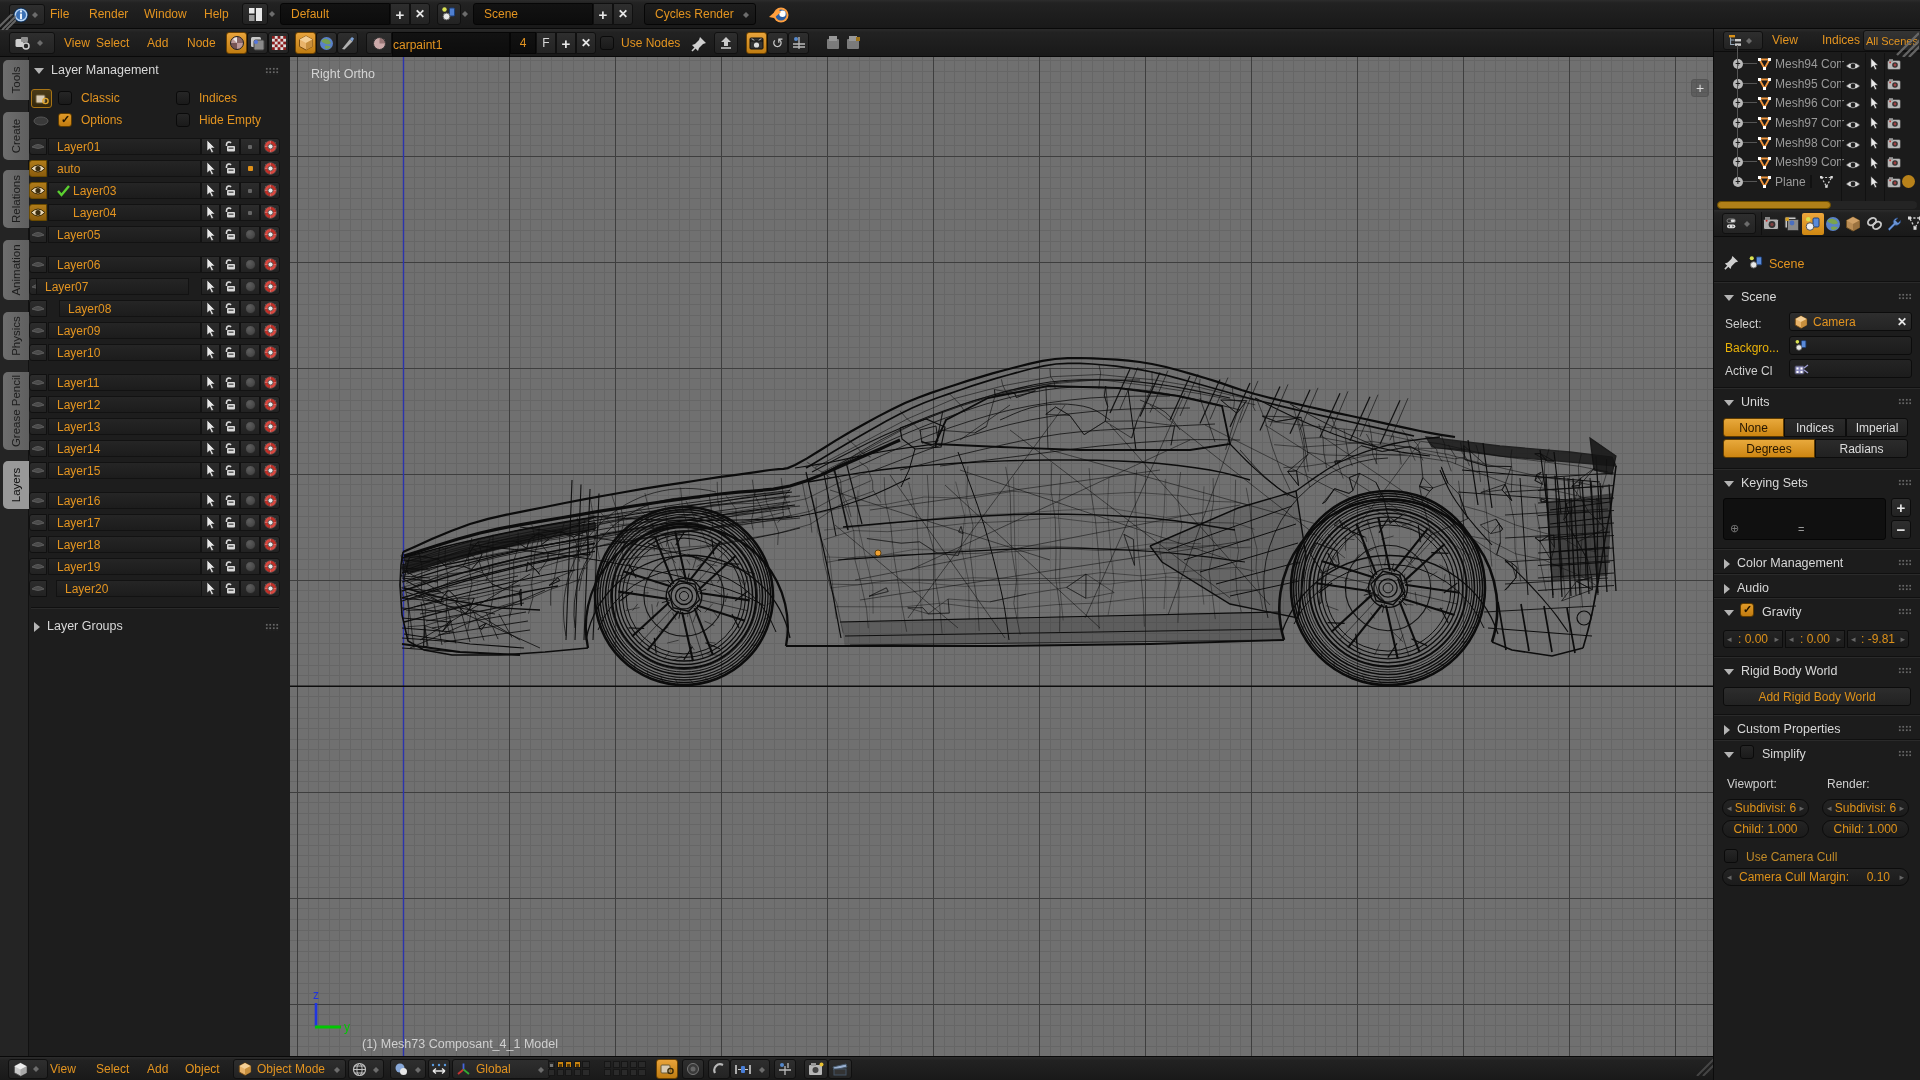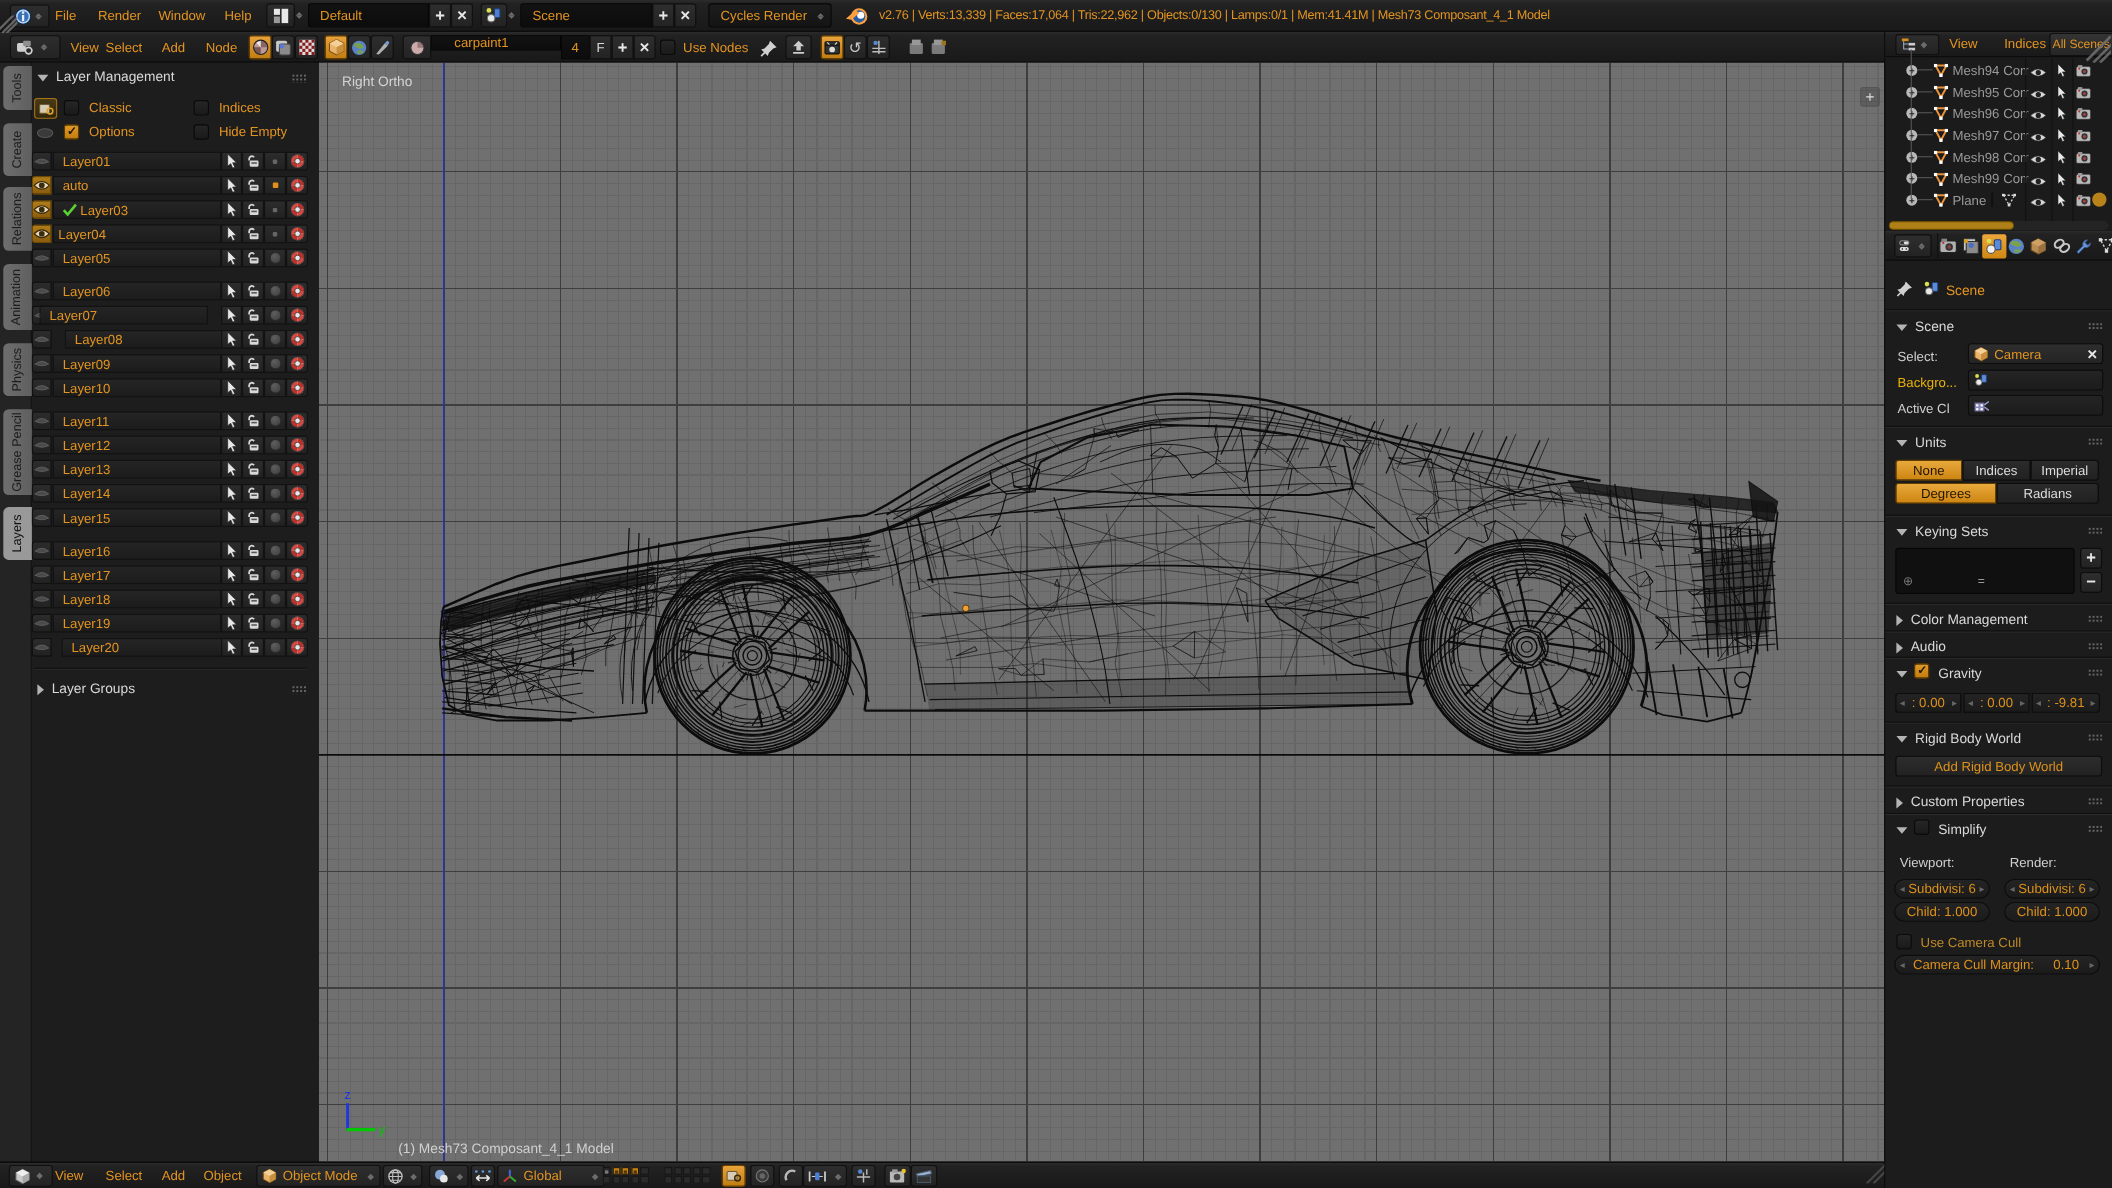--- a/index.html
+++ b/index.html
@@ -71,21 +71,20 @@
   <div class="btn" style="left:613px;top:3px;width:20px;height:22px;border-radius:0 3px 3px 0;color:#e8e8e8;font-size:12px;font-weight:bold">✕</div>
 
   <div class="field" style="left:644px;top:3px;width:112px;height:22px;padding-left:10px;background:linear-gradient(180deg,#1d1d1d,#141414)">Cycles Render<span class="ud" style="position:absolute;right:4px;top:4px"></span></div>
 
   <svg class="abs" style="left:768px;top:6px" width="22" height="18" viewBox="0 0 22 18">
     <circle cx="13" cy="9" r="7.5" fill="#ff9f3e"></circle>
       <circle cx="13" cy="9" r="5.6" fill="#2a5ca0"></circle>
     <circle cx="14.5" cy="7.8" r="3.2" fill="#fff"></circle>
     <path d="M1 11 L10 3 L13 6 L6 12 Z" fill="#ff9f3e"></path>
   </svg>
-  <div class="menu or" style="left:799px;font-size:11.5px;letter-spacing:-0.25px">v2.76 | Verts:13,339 | Faces:17,064 | Tris:22,962 | Objects:0/130 | Lamps:0/1 | Mem:41.41M | Mesh73 Composant_4_1 Model</div>
 </div>
 
 <div class="bar" style="left:0;top:29px;width:1713px;height:28px;border-bottom:1px solid #090909">
   <div class="btn" style="left:9px;top:3px;width:46px;height:22px;justify-content:flex-start;padding-left:4px">
     <svg width="16" height="16" viewBox="0 0 16 16">
         <rect x="1.5" y="4" width="8" height="8" rx="1.5" fill="#cfcfcf"></rect>
         <rect x="7" y="2" width="7" height="5" rx="1" fill="#8f8f8f"></rect>
         <circle cx="12" cy="11" r="3" fill="none" stroke="#cfcfcf" stroke-width="1.5"></circle>
       </svg>
     <span class="ud" style="margin-left:6px"></span>
@@ -152,21 +151,21 @@
   </div>
 
   <div class="btn" style="left:366px;top:3px;width:26px;height:22px;border-radius:3px 0 0 3px">
     <svg width="15" height="15" viewBox="0 0 15 15">
         <circle cx="7.5" cy="7.5" r="6" fill="#caa"></circle>
         <path d="M7.5 1.5 A6 6 0 0 1 13.5 7.5 L7.5 7.5 Z" fill="#977"></path>
         <circle cx="7.5" cy="7.5" r="6" fill="none" stroke="#333"></circle>
       </svg>
 
   </div>
-  <div class="field" style="left:392px;top:3px;width:118px;height:14px;padding-left:20px;border-radius:0">carpaint1</div>
+  <div class="field" style="left:392px;top:3px;width:118px;height:25px;padding-left:0;border-radius:0">carpaint1</div>
   <div class="field" style="left:510px;top:3px;width:26px;height:22px;justify-content:center;border-radius:0">4</div>
   <div class="btn" style="left:536px;top:3px;width:20px;height:22px;border-radius:0;color:#d8d8d8">F</div>
   <div class="btn" style="left:556px;top:3px;width:20px;height:22px;border-radius:0;color:#e8e8e8;font-size:15px;font-weight:bold">+</div>
   <div class="btn" style="left:576px;top:3px;width:20px;height:22px;border-radius:0 3px 3px 0;color:#e8e8e8;font-size:12px;font-weight:bold">✕</div>
   <div class="cb" style="left:600px;top:7px"></div>
   <div class="menu" style="left:621px">Use Nodes</div>
 
   <div class="abs" style="left:690px;top:6px">
     <svg width="18" height="18" viewBox="0 0 18 18">
         <path d="M10 2 L16 8 L13 9 L9 13 L8 16 L2 10 L5 9 L9 5 Z" fill="#d0d0d0"></path>
@@ -362,21 +361,21 @@
         <circle cx="6.5" cy="6.5" r="6" fill="none" stroke="#333" stroke-width=".7"></circle>
         <circle cx="6.5" cy="6.5" r="2.5" fill="none" stroke="#333" stroke-width=".7"></circle>
       </svg>
     </div>
     <div class="abs" style="left:29px;top:147px;width:18px;height:17px;background:linear-gradient(180deg,#b07c1a,#8a5c0e);border:1px solid #6b4a00;border-radius:3px 0 0 3px;display:flex;align-items:center;justify-content:center">
       <svg width="16" height="11" viewBox="0 0 16 11">
         <path d="M1 5.5 Q8 -1.5 15 5.5 Q8 12.5 1 5.5Z" fill="#ead9b8" stroke="#3a2a08"></path>
         <circle cx="8" cy="5.5" r="2.6" fill="#3a2c10"></circle>
       </svg>
     </div>
-    <div class="abs" style="left:48px;top:147px;width:153px;height:17px;background:linear-gradient(180deg,#252525,#1c1c1c);border:1px solid #121212;display:flex;align-items:center;padding-left:4px;color:#e39420">Layer04</div>
+    <div class="abs" style="left:48px;top:147px;width:153px;height:17px;background:linear-gradient(180deg,#252525,#1c1c1c);border:1px solid #121212;display:flex;align-items:center;padding-left:24px;color:#e39420">Layer04</div>
     <div class="abs" style="left:201px;top:147px;width:19px;height:17px;background:linear-gradient(180deg,#2c2c2c,#222);border:1px solid #121212;display:flex;align-items:center;justify-content:center">
       <svg width="10" height="13" viewBox="0 0 10 13">
         <path d="M1 0 L9 8 L5.5 8 L7.5 12 L5.5 12.8 L3.8 8.8 L1 11Z" fill="#e8e8e8" stroke="#222" stroke-width=".6"></path>
       </svg>
     </div>
     <div class="abs" style="left:220px;top:147px;width:20px;height:17px;background:linear-gradient(180deg,#2c2c2c,#222);border:1px solid #121212;display:flex;align-items:center;justify-content:center">
       <svg width="13" height="13" viewBox="0 0 13 13">
         <rect x="3" y="6" width="8" height="5.5" rx="1" fill="#d8d8d8"></rect>
         <path d="M2.5 6 V4.5 A2.5 2.5 0 0 1 7 3" fill="none" stroke="#d8d8d8" stroke-width="1.6"></path>
         <rect x="4.5" y="7.5" width="5" height="1.4" fill="#555"></rect>

